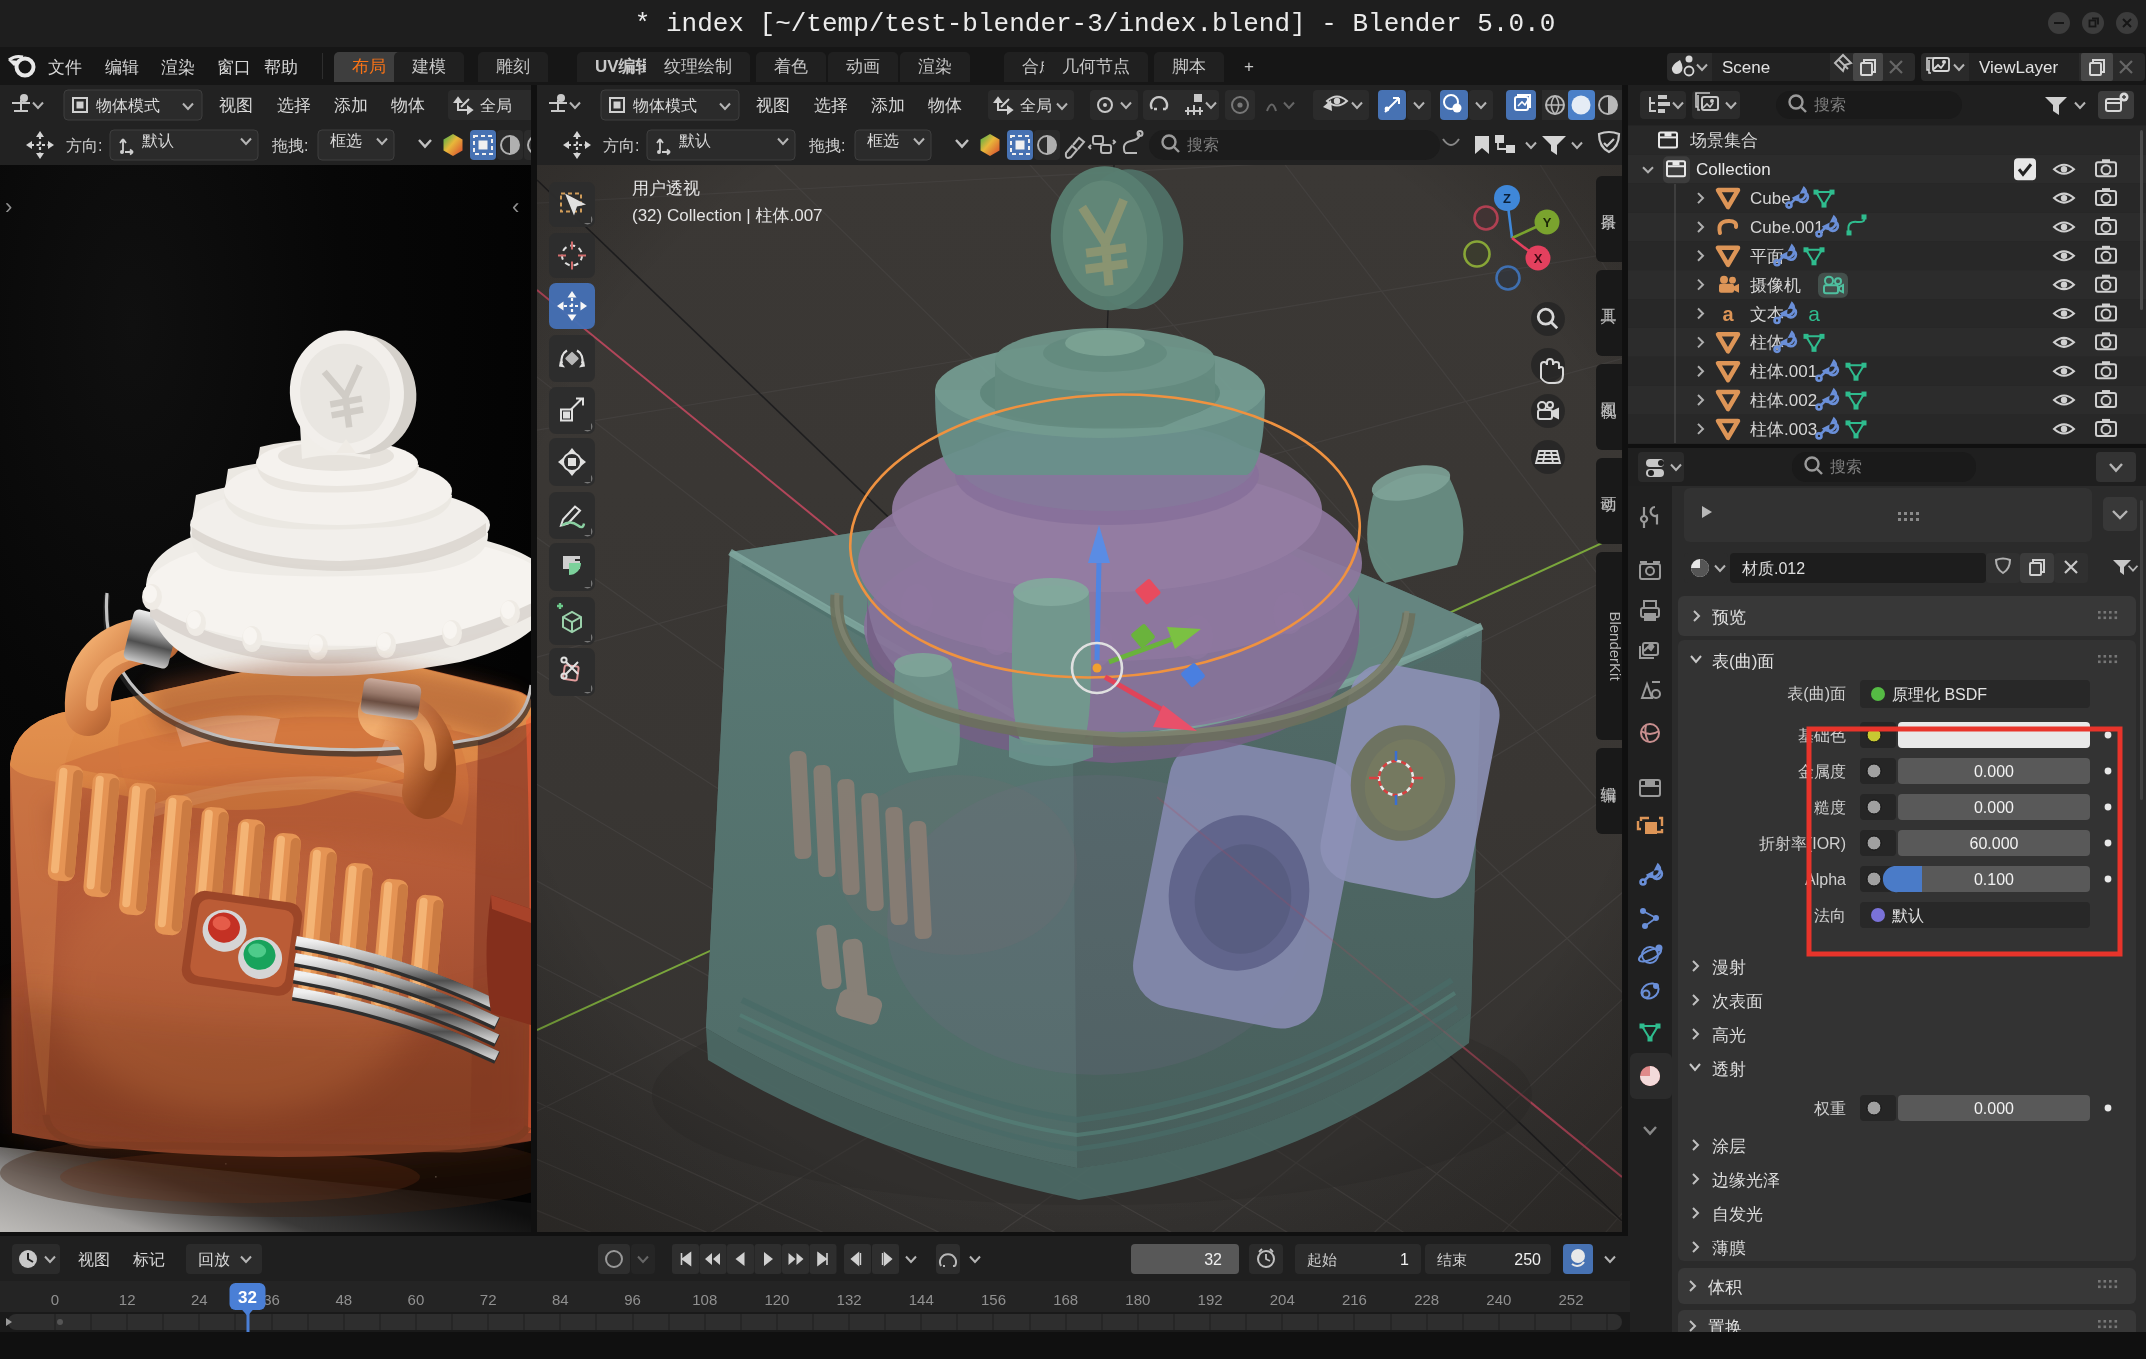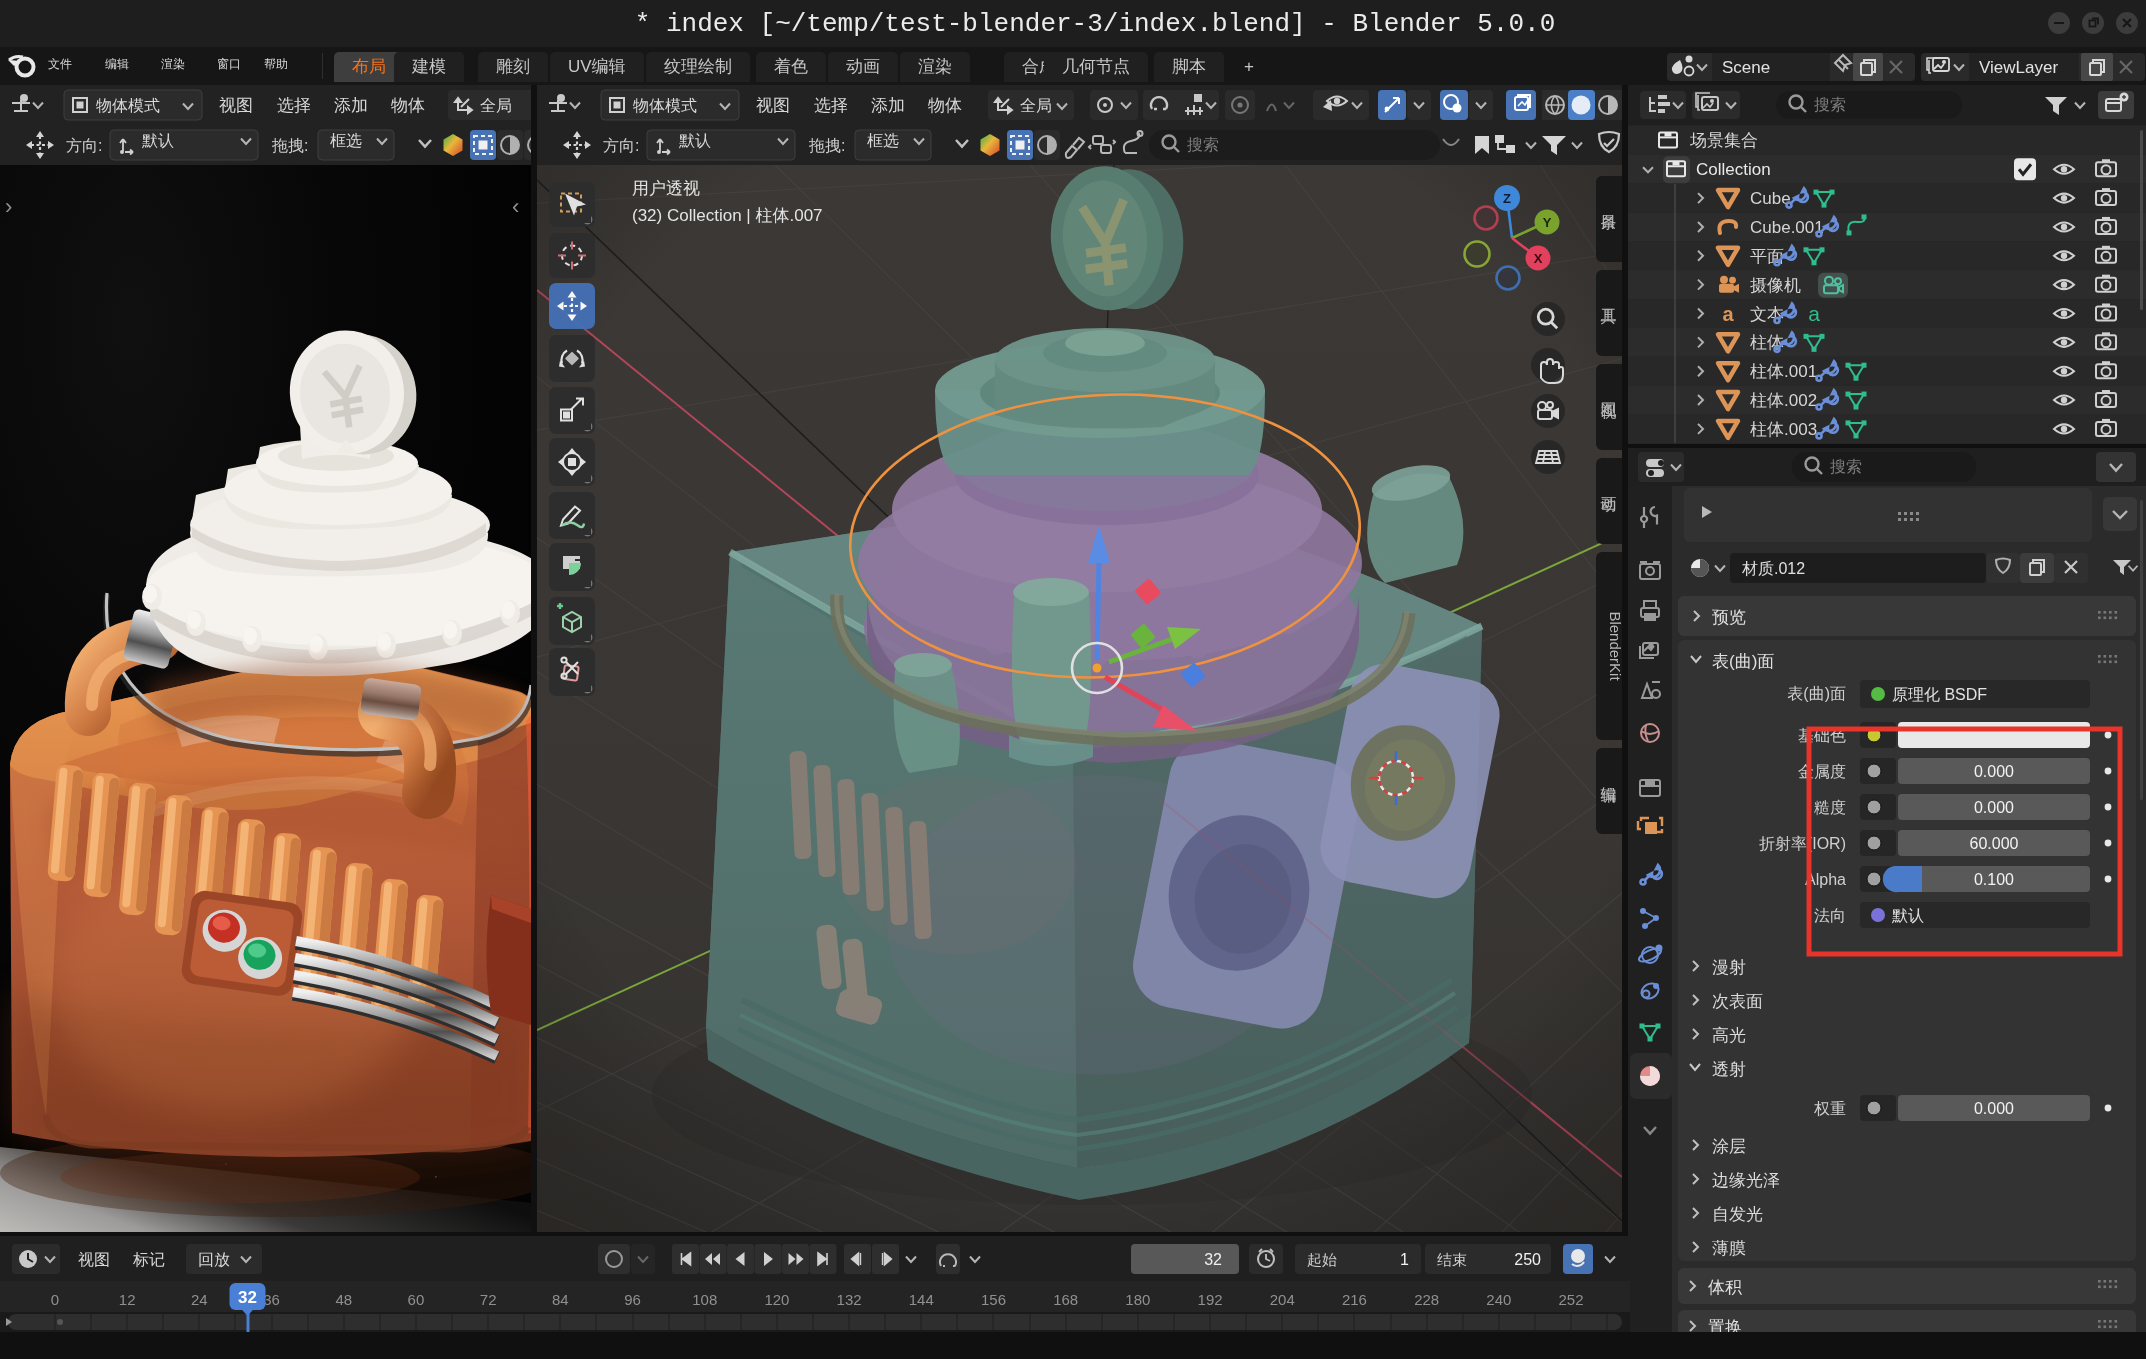--- a/index.html
+++ b/index.html
@@ -2,21 +2,21 @@
 <html><head><meta charset="utf-8">
 <style>
 html,body{margin:0;padding:0;width:2146px;height:1359px;overflow:hidden;background:#101010;font-family:"Liberation Sans",sans-serif;}
 *{box-sizing:border-box;}
 .abs{position:absolute;}
 #stage{position:relative;width:2146px;height:1359px;}
 
 #titlebar{left:0;top:0;width:2146px;height:47px;background:#1e1e1e;}
 #title-text{width:100%;text-align:center;top:9px;font-family:"Liberation Mono",monospace;font-size:26px;color:#ebebeb;letter-spacing:0px;padding-left:44px;}
 #menubar{left:0;top:47px;width:2146px;height:38px;background:#161616;}
-.mi{top:56px;font-size:12px;color:#d8d8d8;}
+.mi{top:56px;font-size:17px;color:#d8d8d8;}
 .tab{top:52px;height:30px;line-height:30px;padding:0 18px;font-size:17px;color:#c8c8c8;border-radius:5px 5px 0 0;background:#202020;}
 .tab.on{background:#3e3e3e;color:#f97316;}
 .vsep{top:53px;width:1px;height:26px;background:#2e2e2e;}
 
 #outliner{left:1628px;top:85px;width:518px;height:359px;background:#242424;}
 #props{left:1628px;top:448px;width:518px;height:884px;background:#2b2b2b;}
 #timeline{left:0;top:1236px;width:1630px;height:96px;background:#1d1d1d;}
 #statusbar{left:0;top:1332px;width:2146px;height:27px;background:#191919;color:#8f8f8f;font-size:16px;}
 </style></head>
 <body>
@@ -38,21 +38,21 @@
 <div class="abs" id="blogo"></div>
 <span class="abs mi" style="left:48px;">文件</span>
 <span class="abs mi" style="left:105px;">编辑</span>
 <span class="abs mi" style="left:161px;">渲染</span>
 <span class="abs mi" style="left:217px;">窗口</span>
 <span class="abs mi" style="left:264px;">帮助</span>
 <div class="abs vsep" style="left:322px;"></div>
 <span class="abs tab on" style="left:334px;">布局</span>
 <span class="abs tab" style="left:394px;">建模</span>
 <span class="abs tab" style="left:478px;">雕刻</span>
-<span class="abs tab" style="left:550px;">UV编辑</span>
+<span class="abs tab" style="left:577px;font-weight:bold;">UV编辑</span>
 <span class="abs tab" style="left:646px;">纹理绘制</span>
 <span class="abs tab" style="left:756px;">着色</span>
 <span class="abs tab" style="left:828px;">动画</span>
 <span class="abs tab" style="left:900px;">渲染</span>
 <span class="abs tab" style="left:1004px;">合成</span>
 <span class="abs tab" style="left:1044px;">几何节点</span>
 <span class="abs tab" style="left:1154px;">脚本</span>
 <span class="abs tab" style="left:1226px;background:none;">+</span>
 <svg class="abs" style="left:0;top:0" width="2146" height="85">
       <g transform="translate(22,66)">

